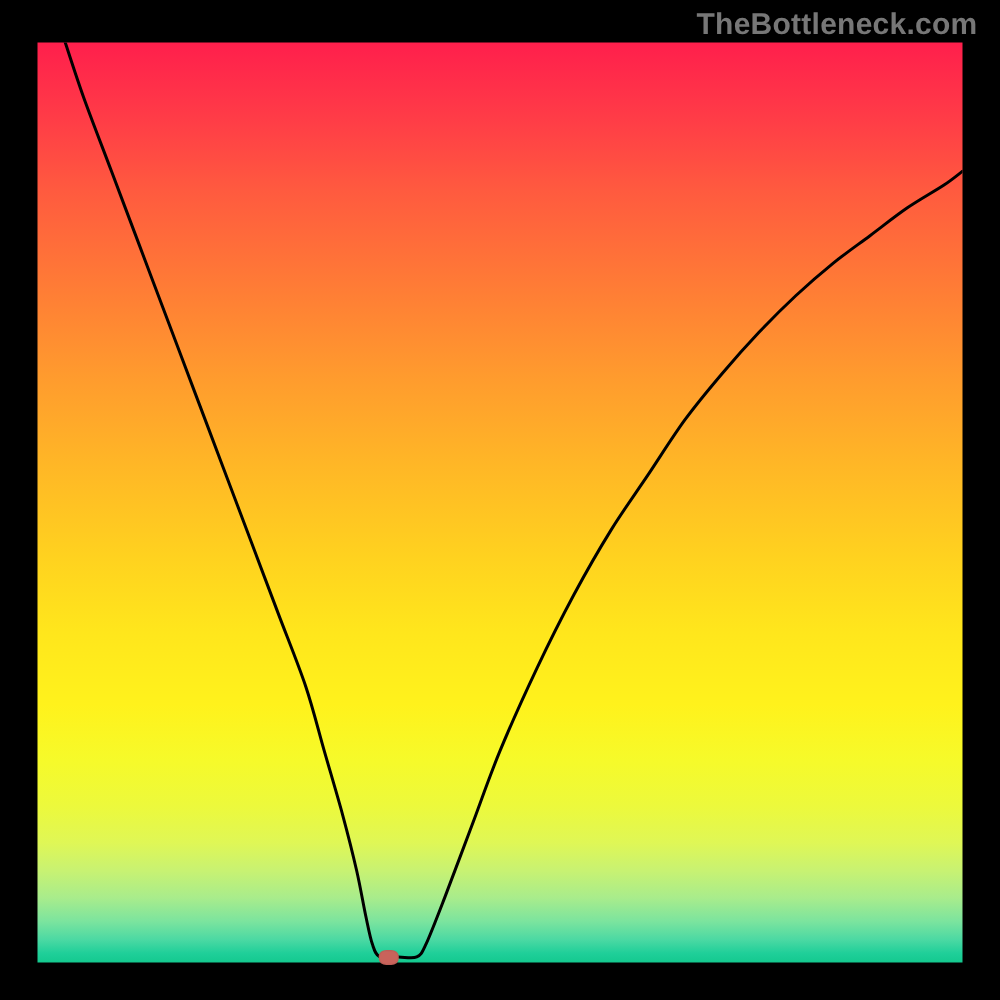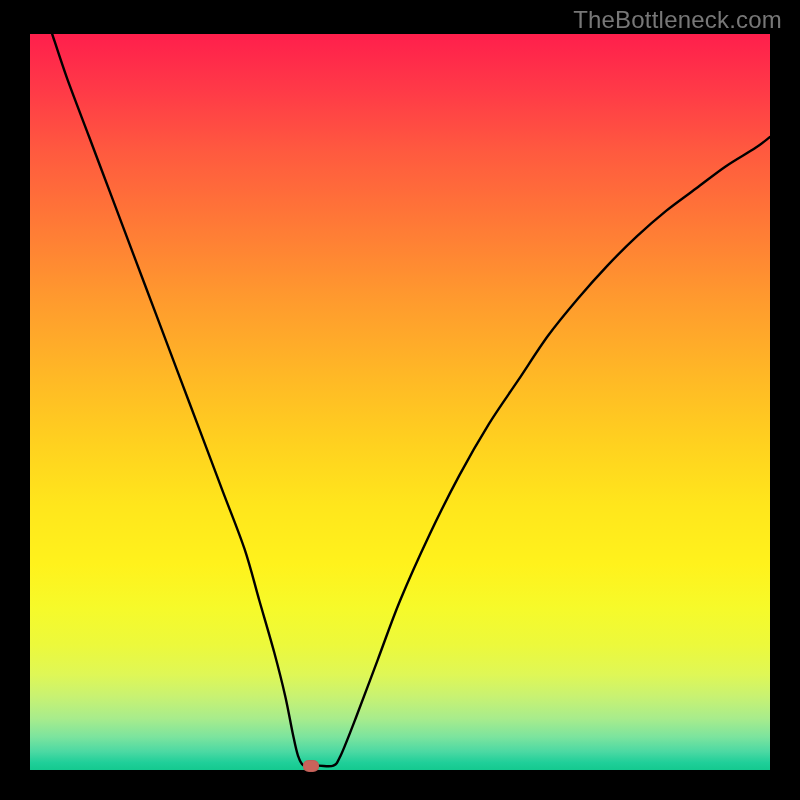--- a/index.html
+++ b/index.html
@@ -16,21 +16,21 @@
     width: 800px;
     height: 800px;
     background: #000;
   }
   .watermark {
     position: absolute;
     top: 6px;
     right: 18px;
     color: #777;
     font-size: 24px;
-    font-weight: 400;
+    font-weight: 700;
     letter-spacing: 0.2px;
     user-select: none;
   }
   
   .plot {
     position: absolute;
     left: 30px;
     top: 34px;
     width: 740px;
     height: 736px;

